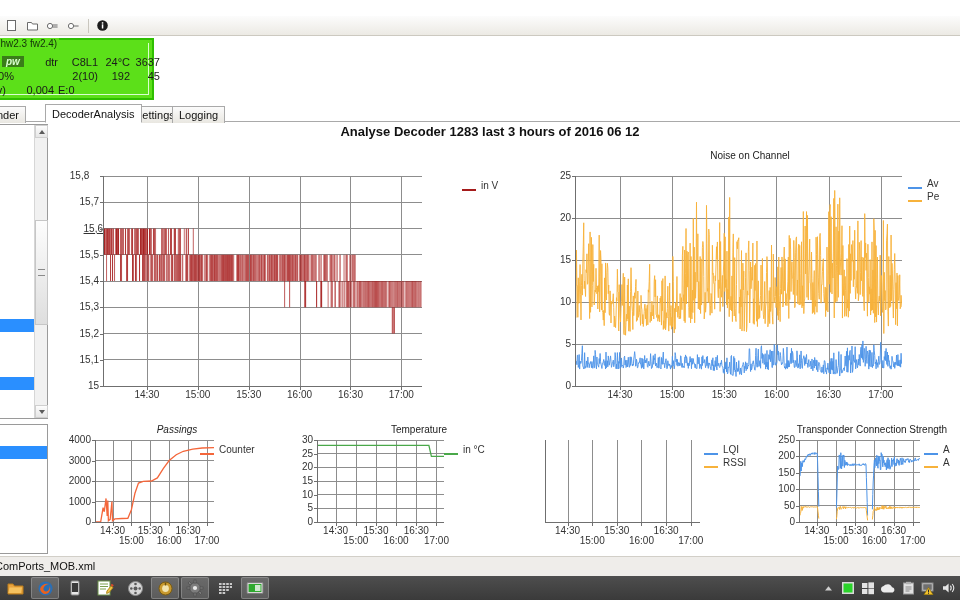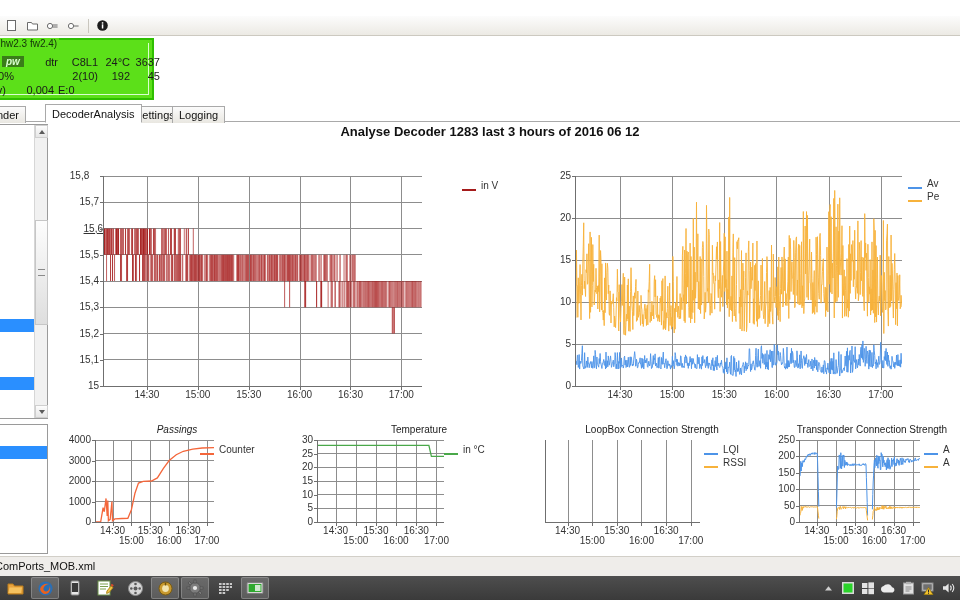--- a/index.html
+++ b/index.html
@@ -672,20 +672,21 @@
       <div class="xtick" style="left: 319.33px; top: 239px; width: 44px;">17:00</div>
       <div class="tickmark" style="left: 341.33px; top: 236px; width: 1px; height: 4px; background: rgb(111, 111, 111);"></div>
       <div class="legend" style="left: 402px; top: 28px;">
         <div class="lg-row">
           <span class="lg-line" style="background: rgb(165, 27, 27);"></span>
           <span>in V</span>
         </div>
       </div>
     </div>
   <div class="chart" id="chart-noise" style="left:540px; top:150px; width:420px; height:258px;">
+      <div class="ctitle" style="top: 0px; left: 0px; width: 420px;">Noise on Channel</div>
       <div class="plot" style="left: 36px; top: 26px; width: 326px; height: 210px; overflow: hidden;">
         <div class="grid-h" style="left: 0px; top: 209.5px; width: 326px;"></div>
         <div class="grid-h" style="left: 0px; top: 167.5px; width: 326px;"></div>
         <div class="grid-h" style="left: 0px; top: 125.5px; width: 326px;"></div>
         <div class="grid-h" style="left: 0px; top: 83.5px; width: 326px;"></div>
         <div class="grid-h" style="left: 0px; top: 41.5px; width: 326px;"></div>
         <div class="grid-h" style="left: 0px; top: -0.5px; width: 326px;"></div>
         <div class="grid-v" style="left: 44.01px; top: 0px; height: 210px;"></div>
         <div class="grid-v" style="left: 96.17px; top: 0px; height: 210px;"></div>
         <div class="grid-v" style="left: 148.33px; top: 0px; height: 210px;"></div>
@@ -832,21 +833,20 @@
       <div class="xtick" style="left: 122.44px; top: 113px; width: 44px;">17:00</div>
       <div class="tickmark" style="left: 144.44px; top: 100px; width: 1px; height: 4px; background: rgb(111, 111, 111);"></div>
       <div class="legend" style="left: 152px; top: 20px;">
         <div class="lg-row">
           <span class="lg-line" style="background: rgb(74, 168, 74);"></span>
           <span>in °C</span>
         </div>
       </div>
     </div>
   <div class="chart" id="chart-loopbox" style="left:532px; top:422px; width:240px; height:130px;">
-      <div class="ctitle" style="top: 2px; left: 0px; width: 240px;">LoopBox Connection Strength</div>
       <div class="plot" style="left: 14px; top: 18px; width: 154px; height: 82px; overflow: hidden;">
         <div class="grid-v" style="left: 21.56px; top: 0px; height: 82px;"></div>
         <div class="grid-v" style="left: 46.2px; top: 0px; height: 82px;"></div>
         <div class="grid-v" style="left: 70.84px; top: 0px; height: 82px;"></div>
         <div class="grid-v" style="left: 95.48px; top: 0px; height: 82px;"></div>
         <div class="grid-v" style="left: 120.12px; top: 0px; height: 82px;"></div>
         <div class="grid-v" style="left: 144.76px; top: 0px; height: 82px;"></div>
       </div>
       <div class="axline" style="left: 14px; top: 100px; width: 154px; height: 1px;"></div>
       <div class="axline" style="left: 13px; top: 18px; width: 1px; height: 83px;"></div>

